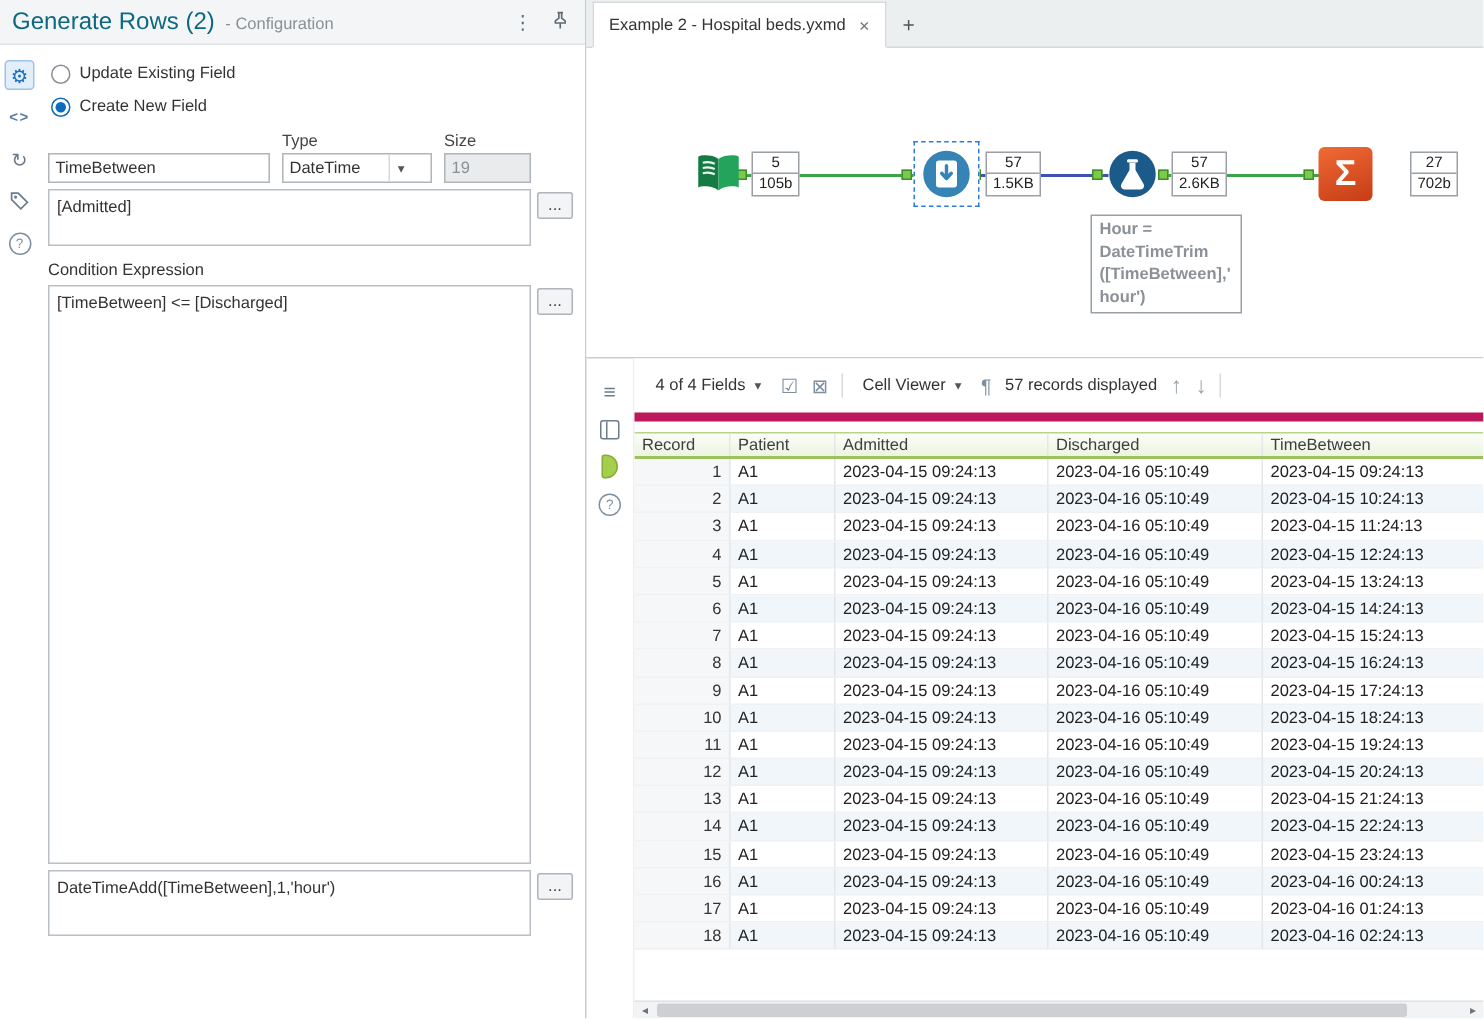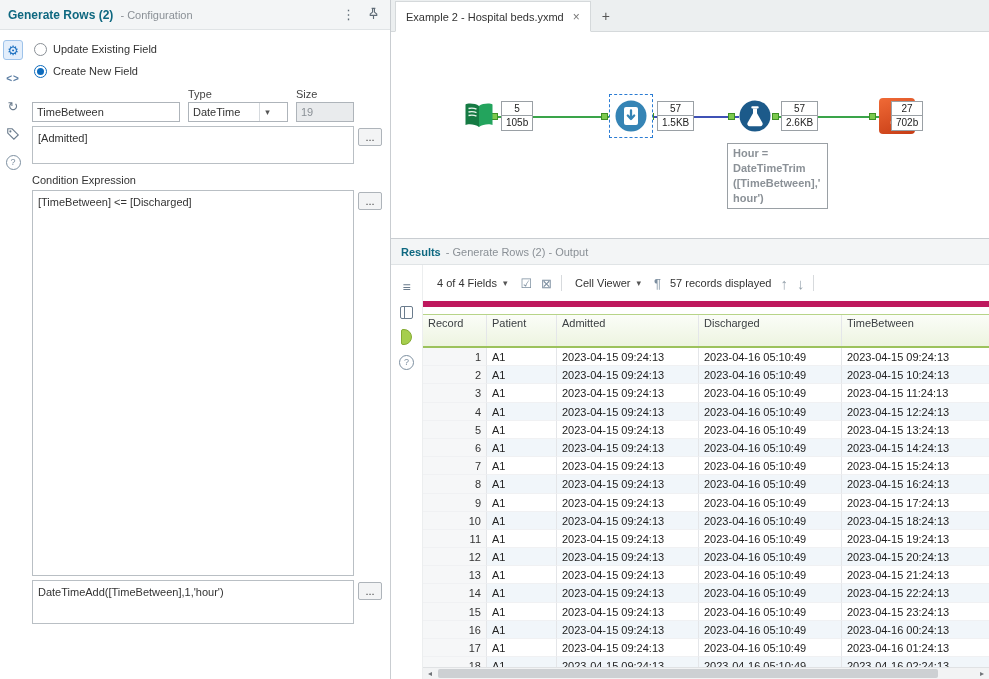--- a/index.html
+++ b/index.html
@@ -8,21 +8,21 @@
     font-family: "Liberation Sans", sans-serif;
     font-size: 11px;
     color: #333;
     background: #fff;
   }
   .app { display: flex; width: 989px; height: 679px; }
 
   
   .config { width: 391px; border-right: 1px solid #c9cdd1; display: flex; flex-direction: column; background: #fff; }
   .config-header { height: 30px; background: #f3f5f6; border-bottom: 1px solid #e0e4e6; display: flex; align-items: center; justify-content: space-between; padding: 0 10px 0 8px; }
-  .cfg-t1 { color: #0e6880; font-weight: bold; font-size: 12px; }
+  .cfg-t1 { color: #0e6880; font-weight: normal; font-size: 16px; }
   .cfg-t2 { color: #8a9096; margin-left: 4px; }
   .hdr-icons { display: flex; align-items: center; gap: 12px; color: #5f6b76; }
   .kebab { font-size: 13px; cursor: default; }
 
   .config-body { flex: 1; display: flex; min-height: 0; }
   .tool-strip { width: 26px; padding-top: 10px; display: flex; flex-direction: column; align-items: center; gap: 8px; }
   .strip-icon { width: 20px; height: 20px; display: flex; align-items: center; justify-content: center; color: #6b7c8d; font-size: 13px; }
   .strip-icon.sel { background: #e3eefb; border: 1px solid #9ec3ea; border-radius: 3px; color: #1b6fc0; }
   .strip-icon.code-ic { font-size: 10px; font-weight: bold; letter-spacing: 1px; color: #5c7ea3; }
   .qcircle { width: 15px; height: 15px; border: 1px solid #7d8fa0; border-radius: 50%; font-size: 9px; display: flex; align-items: center; justify-content: center; color: #7d8fa0; }
@@ -86,21 +86,21 @@
   .res-main { flex: 1; display: flex; flex-direction: column; min-width: 0; }
   .res-toolbar { height: 42px; background: #fff; border-bottom: 6px solid #be185d; display: flex; align-items: center; padding-left: 10px; gap: 9px; color: #333; }
   .tb-dd { display: flex; align-items: center; gap: 6px; padding: 3px 4px; }
   .tb-arr { font-size: 9px; color: #555; }
   .tb-ic { color: #7d8fa0; font-size: 13px; }
   .tb-sep { width: 1px; height: 16px; background: #d7dadd; }
   .tb-updown { color: #98a4ae; font-size: 15px; }
   .records { color: #333; }
 
   .res-table { flex: 1; padding-top: 7px; overflow: hidden; }
-  .thead { display: flex; height: 34px; background: linear-gradient(#fbfdf8, #edf4e0); border-top: 1px solid #b7d488; border-bottom: 2px solid #9cc25c; }
+  .thead { display: flex; height: 18px; background: linear-gradient(#fbfdf8, #edf4e0); border-top: 1px solid #b7d488; border-bottom: 2px solid #9cc25c; }
   .tcell { flex-shrink: 0; padding: 0 5px; overflow: hidden; white-space: nowrap; border-right: 1px solid #e4e6e9; }
   .hcell { line-height: 16px; color: #3c4043; }
   .c0 { width: 64px; text-align: right; }
   .thead .c0 { text-align: left; }
   .c1 { width: 70px; }
   .c2 { width: 142px; }
   .c3 { width: 143px; }
   .c4 { flex: 1; min-width: 0; border-right: none; }
   .trow { display: flex; height: 18.2px; background: #fff; }
   .trow.alt { background: #f1f6fa; }
@@ -254,31 +254,27 @@
       </div>
 
       <div class="comment">Hour =
 DateTimeTrim
 ([TimeBetween],'
 hour')</div>
 
       <div class="tool summ" style="left:488px;">
         <span>Σ</span>
       </div>
-      <div class="annot" style="left:500px;">
+      <div class="annot" style="left:549px;">
         <div class="a1">27</div>
         <div class="a2">702b</div>
       </div>
     </div>
 
     <section class="results">
-      <div class="res-header">
-        <span class="res-title">Results</span>
-        <span class="res-sub">- Generate Rows (2) - Output</span>
-      </div>
 
       <div class="res-body">
         <div class="res-strip">
           <span class="rs-icon">≡</span>
           <span class="rs-icon">
               <span class="panel-ic"></span>
             </span>
           <span class="rs-icon">
               <span class="d-badge"></span>
             </span>

